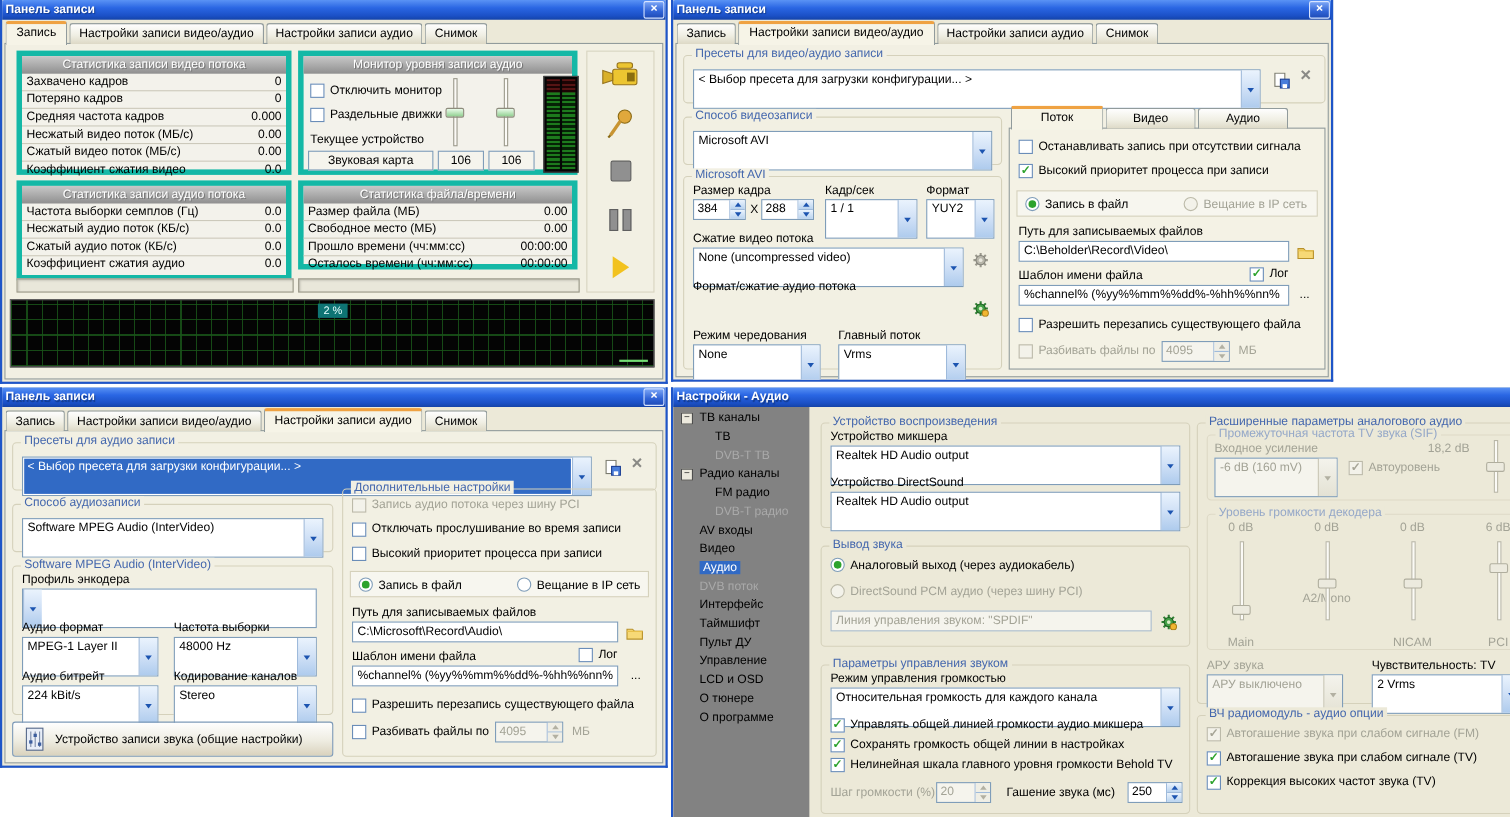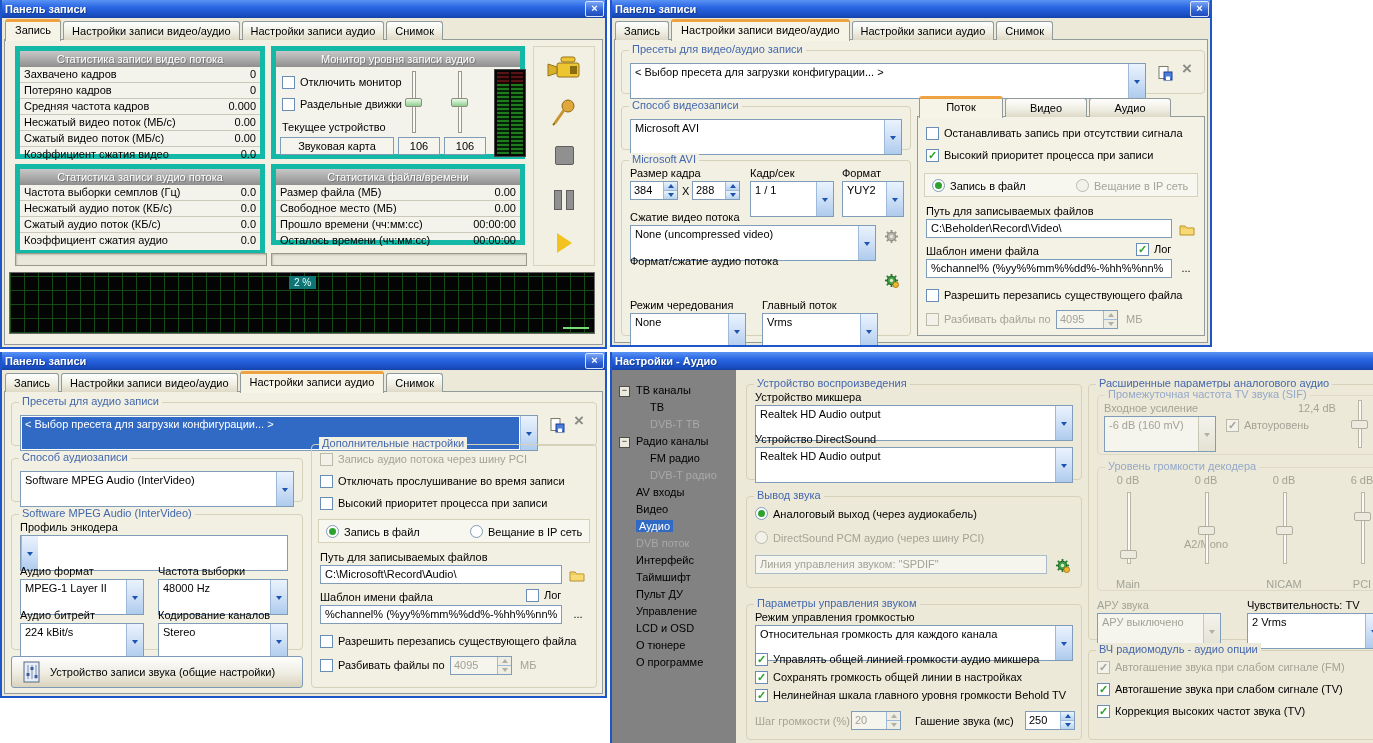--- a/index.html
+++ b/index.html
@@ -91,21 +91,21 @@
                          repeating-linear-gradient(90deg,rgba(25,85,25,.85) 0 1px,transparent 1px 14px)}
   .wavechip{position:absolute;top:3px;left:279px;background:#0e7474;color:#e5ffff;padding:0 5px;font-size:10px;line-height:13px}
   .waveline{position:absolute;right:5px;bottom:4px;width:26px;height:2px;background:#74dd74}
   .pbar{position:absolute;height:11px;border:1px solid #9a9888;background:#e9e7da;box-shadow:inset 1px 1px 2px rgba(0,0,0,.18)}
   .morebtn{position:absolute;width:20px;height:18px;border:1px solid #8c8a7a;border-radius:2px;text-align:center;
            line-height:12px;background:linear-gradient(#fff,#e8e6d8)}
   .xpbtn{position:absolute;border:1px solid #7d9ab8;border-radius:3px;background:linear-gradient(#fefefe,#eeece1 55%,#d9d2bd);
          display:flex;align-items:center;gap:9px;padding:0 10px;box-sizing:border-box}
   .iconholder{position:absolute;width:18px;height:18px;display:flex;align-items:center;justify-content:center}
   
-  .tree{position:absolute;left:0;top:0;bottom:0;width:124px;background:#828282;padding-top:12px;box-sizing:border-box;overflow:hidden}
+  .tree{position:absolute;left:0;top:0;bottom:0;width:124px;background:#828282;padding-top:2px;box-sizing:border-box;overflow:hidden}
   .titem{height:17px;line-height:17px;padding-left:24px;white-space:nowrap;color:#000}
   .titem.child{padding-left:38px}
   .titem.dis{color:#a9a9a9}
   .titem.selected span.tl{background:#316ac5;color:#fff;padding:0 3px}
   .minus{display:inline-block;width:9px;height:9px;background:#ece9dd;border:1px solid #4e4e4e;line-height:7px;
          text-align:center;font-size:9px;margin-right:6px;margin-left:-17px;color:#1a1a1a;vertical-align:1px}
   .scontent{position:absolute;left:124px;top:0;right:0;bottom:0;background:#ece9d8;overflow:hidden}
   .scol{text-align:center;position:absolute}
   .scol .dn{color:#a3a396}
 </style>
@@ -728,21 +728,21 @@
           <div class="combo dis" style="left:6px;top:20px;width:112px">
             <span class="cv">-6 dB (160 mV)</span>
               <span class="cbtn">
                 <span class="carr"></span>
               </span>
           </div>
           <div class="check dis" style="left:128px;top:23px">
             <span class="box">✓</span>
               <span class="clbl">Автоуровень</span>
           </div>
-          <div class="lbl dis" style="left:200px;top:6px">12,4 dB</div>
+          <div class="lbl dis" style="left:200px;top:6px">18,2 dB</div>
           <div class="vsl dis" style="left:252px;top:4px;height:48px">
             <div class="track"></div>
               <div class="thumb" style="top:20px"></div>
           </div>
         </div>
         <div class="gb ongray" style="left:8px;top:82px;width:284px;height:124px;border-color:#ddd9c6">
           <div class="cap" style="color:#95a8c8">Уровень громкости декодера</div>
           <div class="scol" style="left:0px;top:6px;width:60px">
             <div class="dn">0 dB</div>
             <div class="vsl dis" style="left:21px;top:18px;height:72px;position:absolute">

